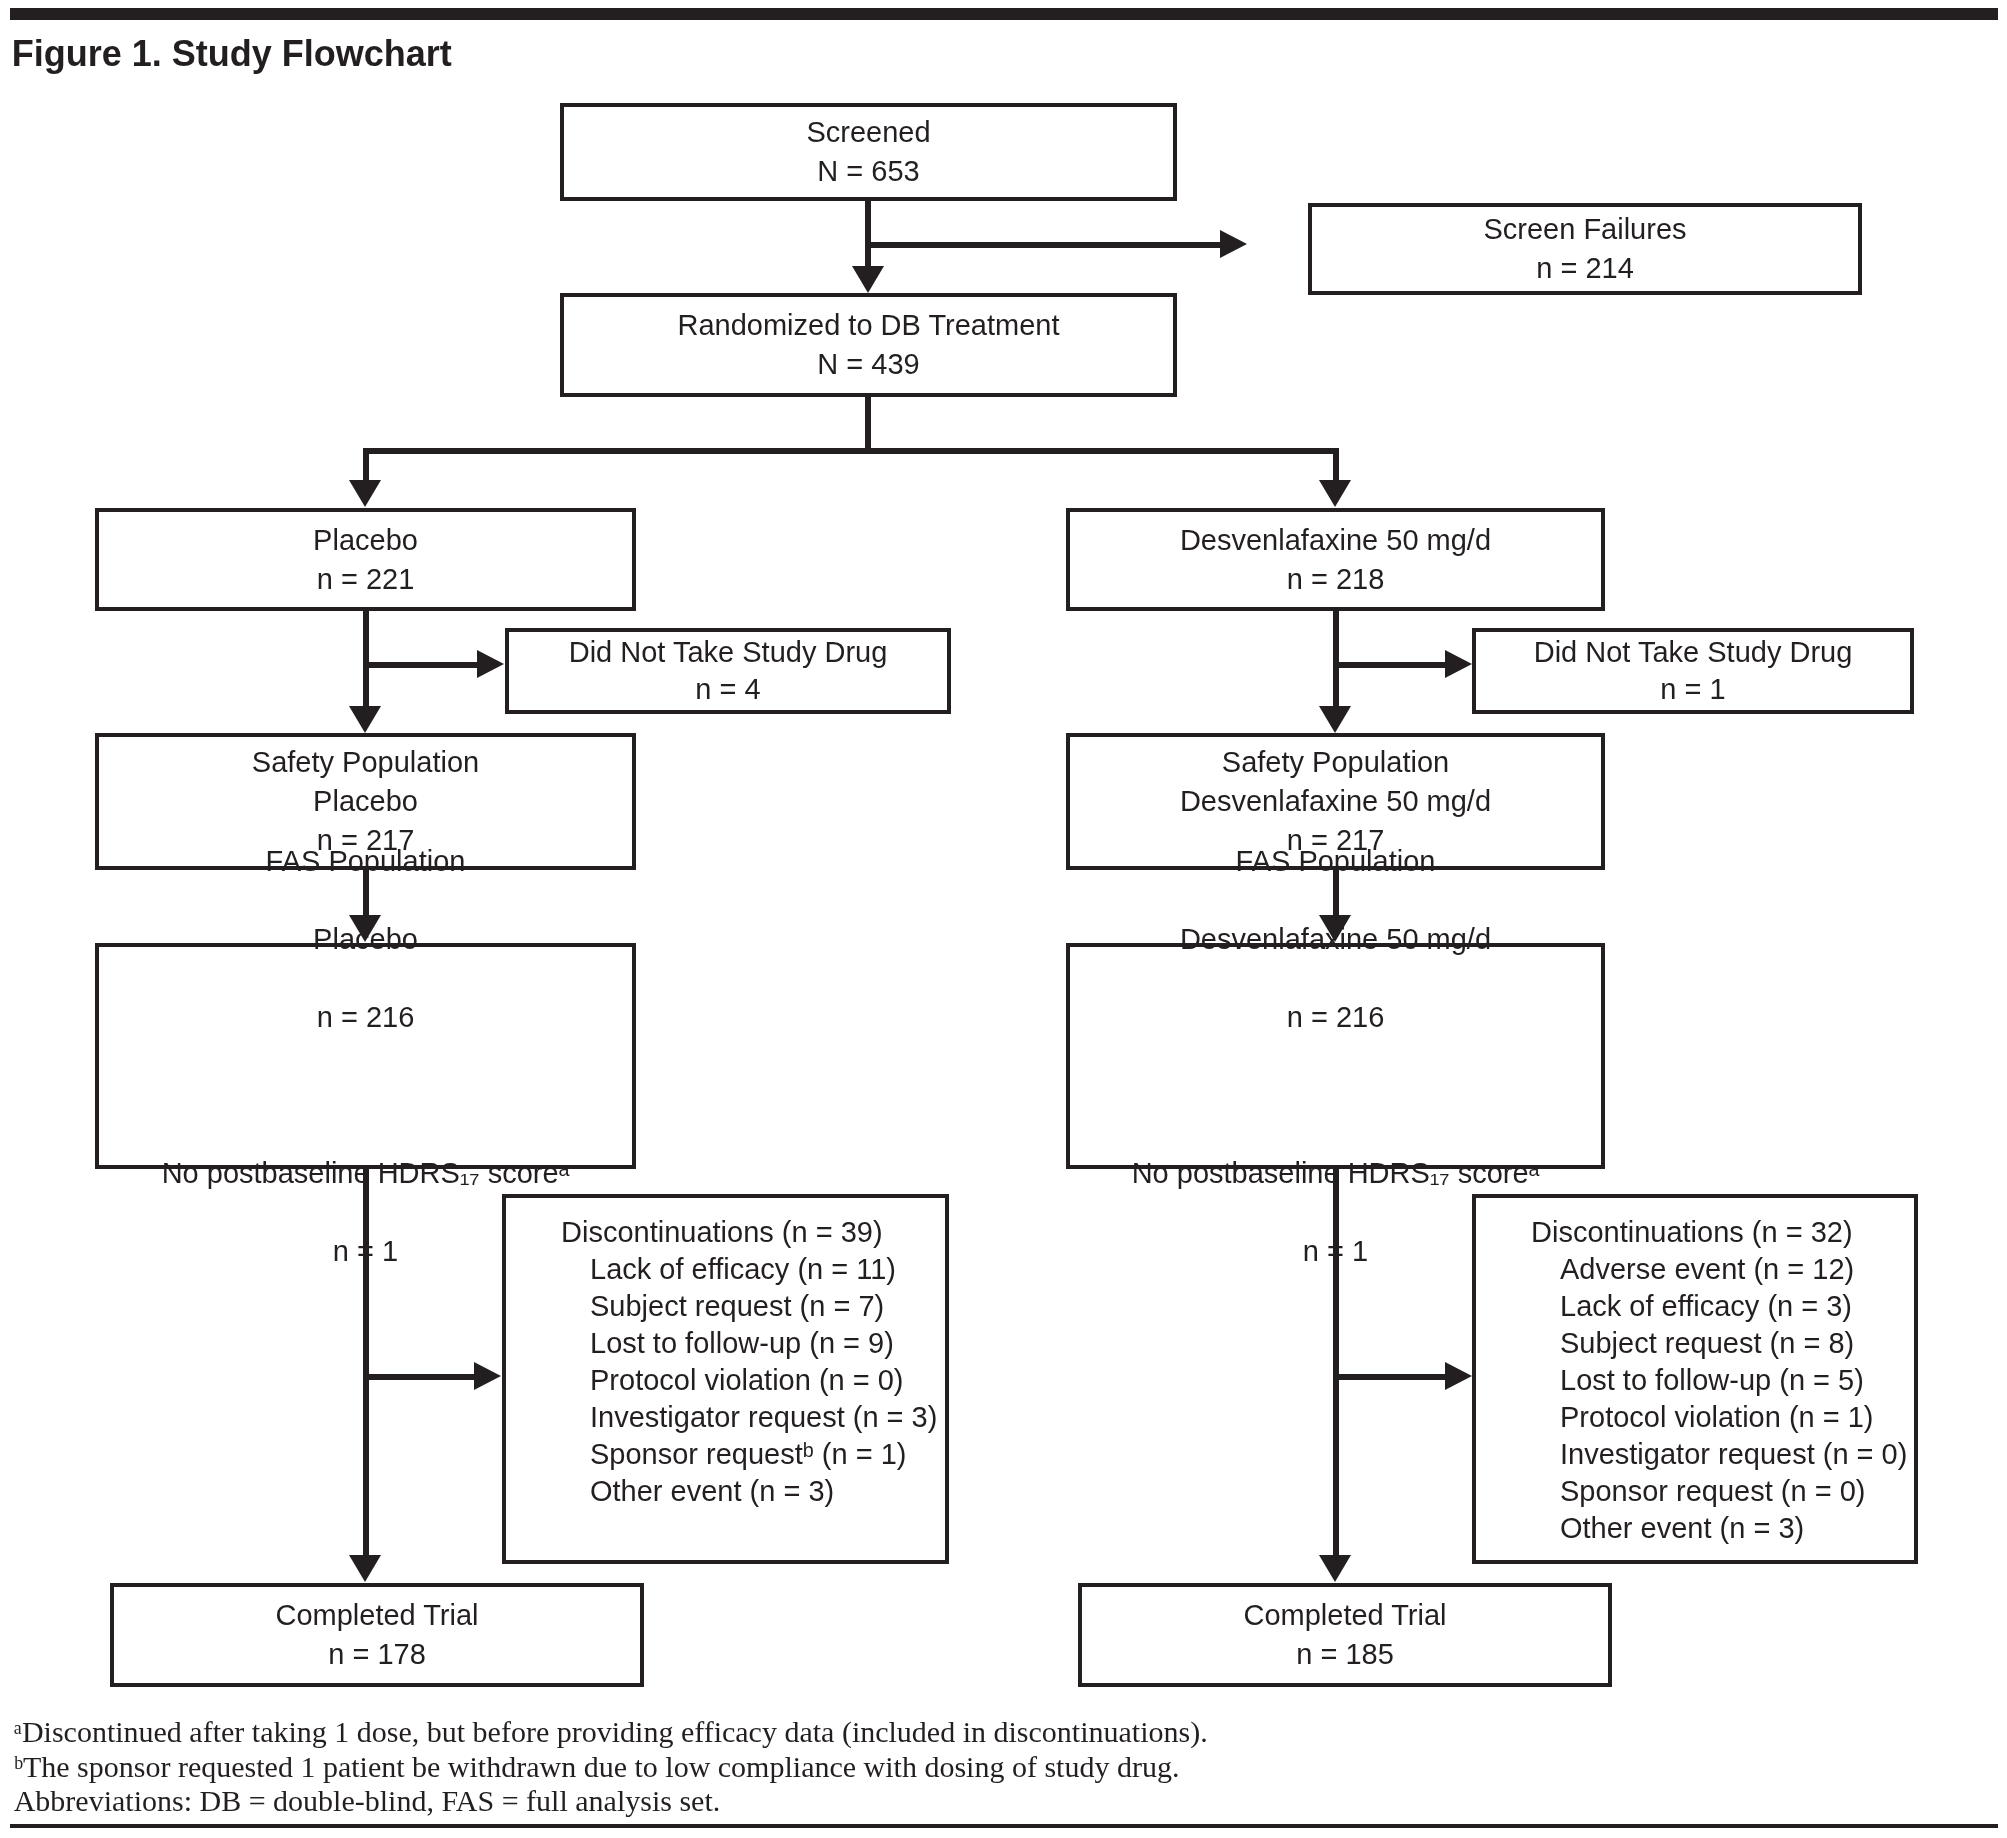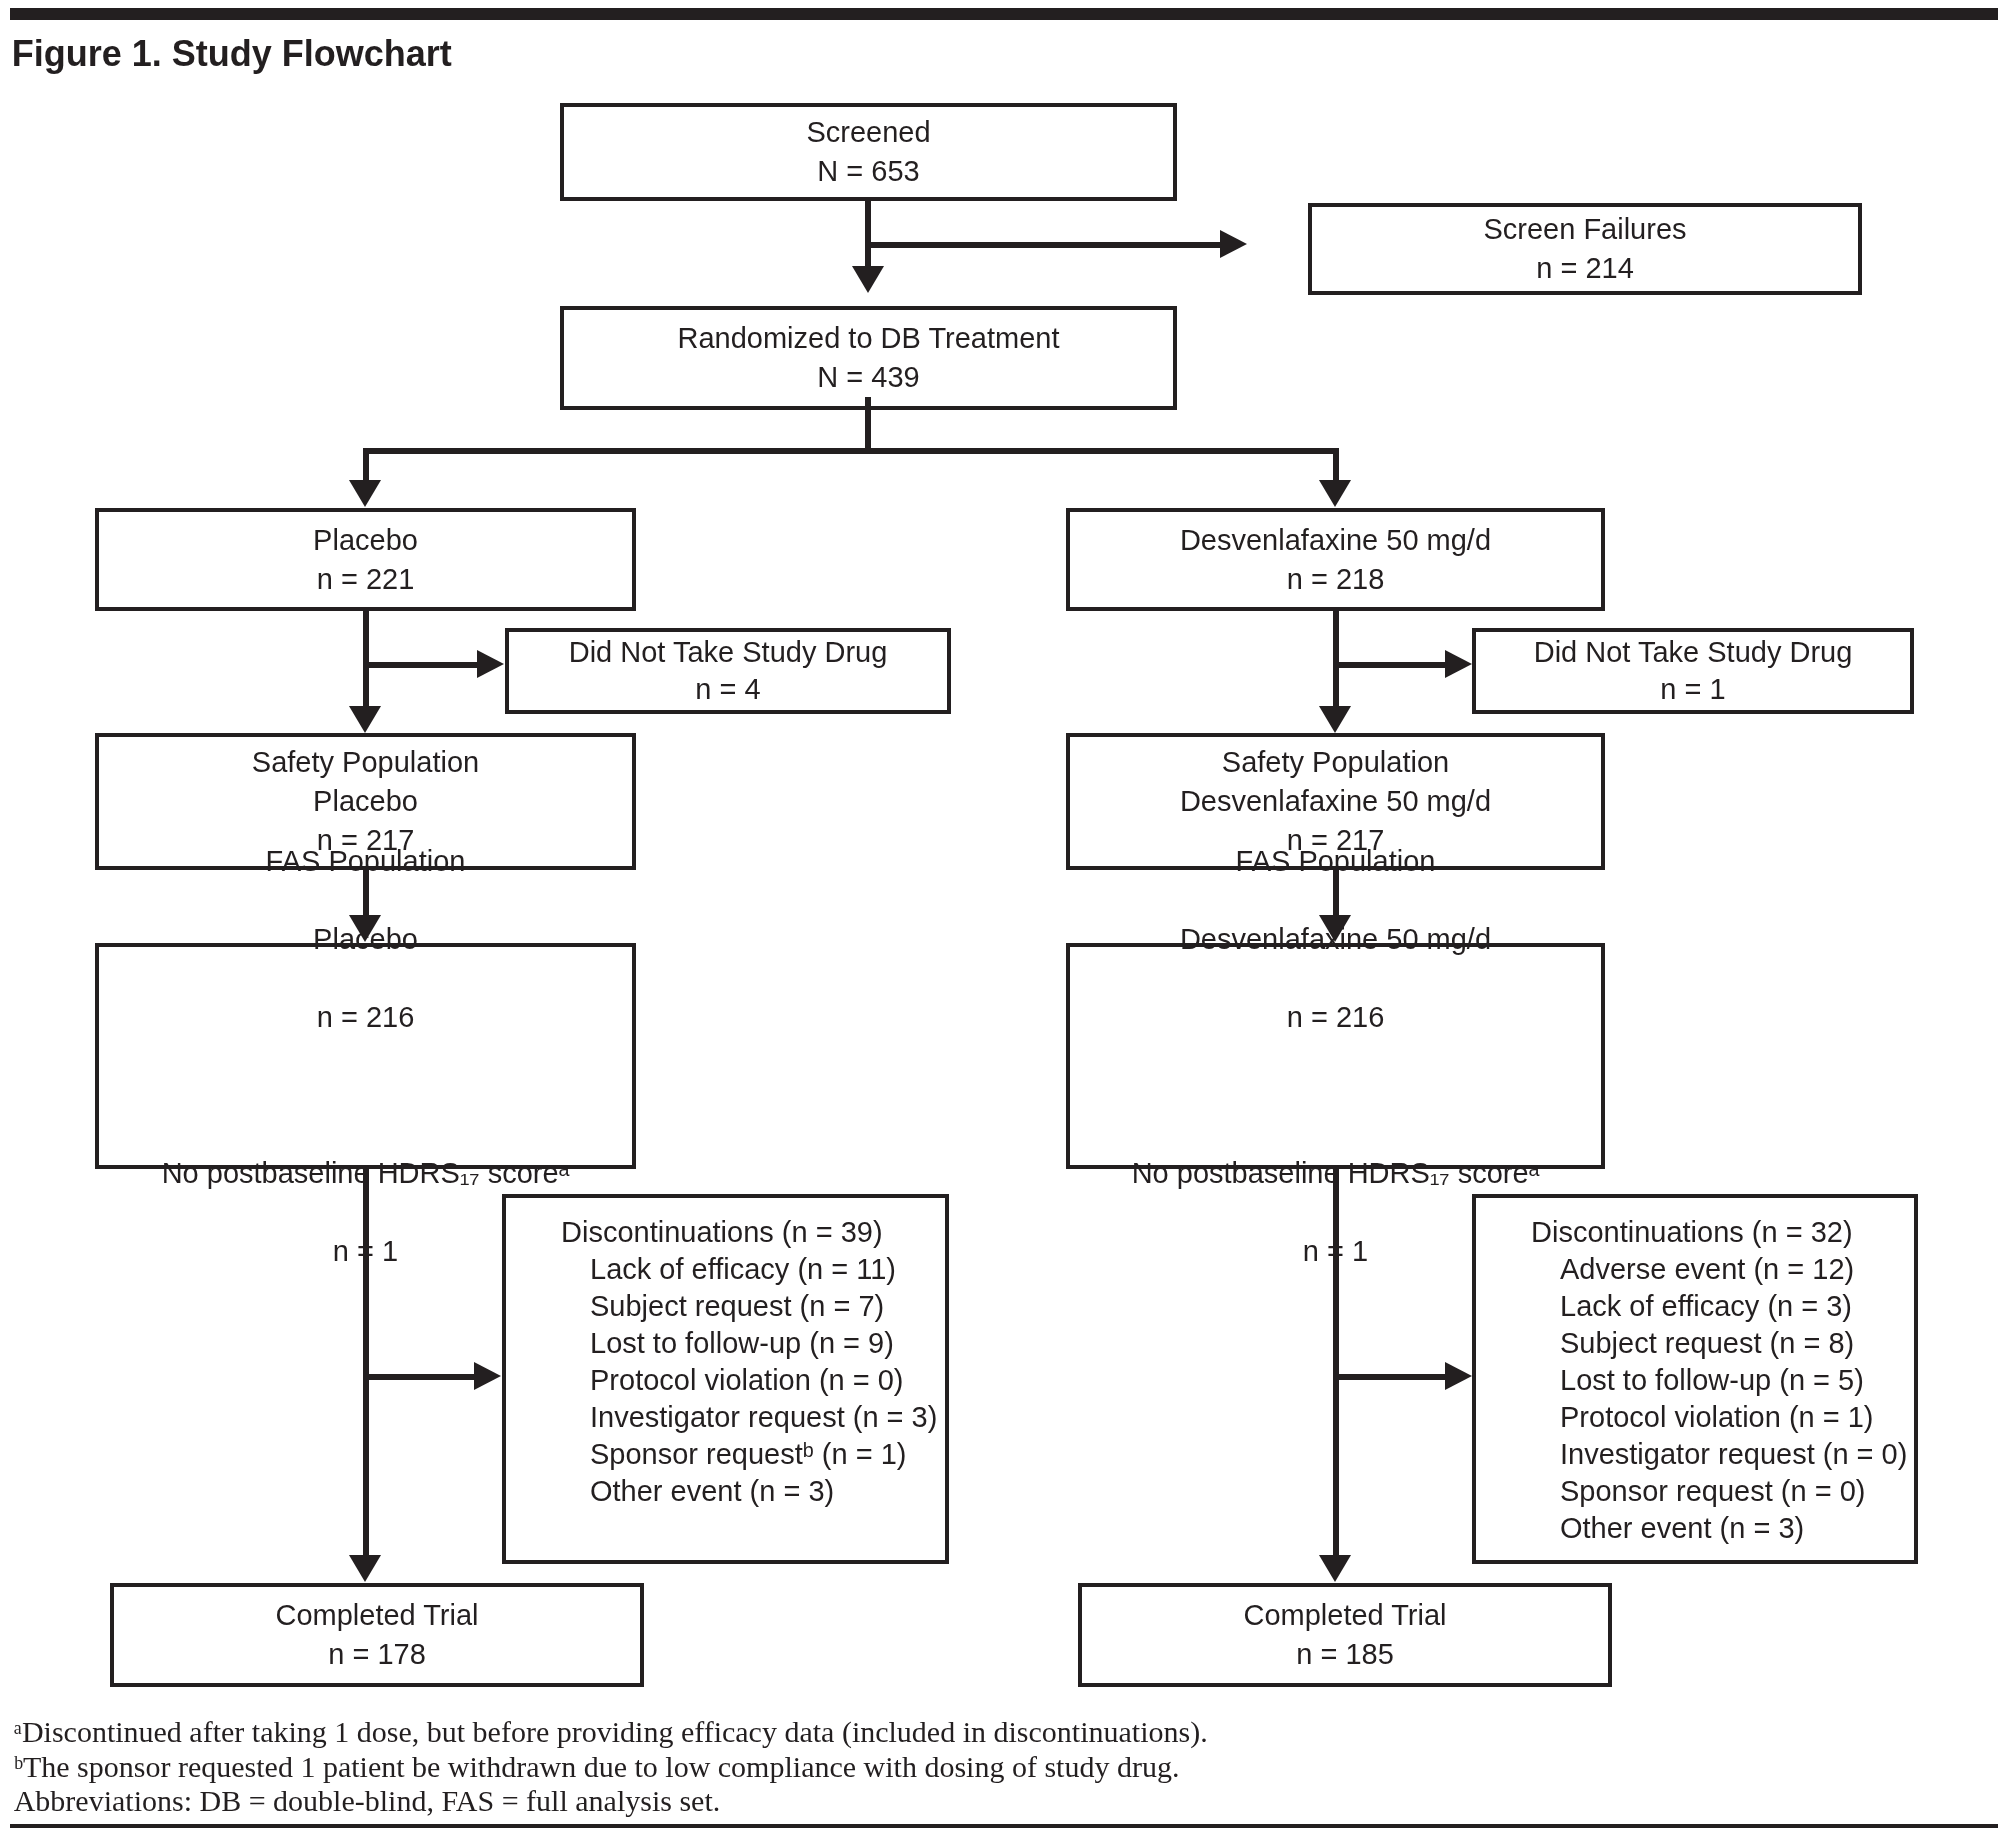--- a/index.html
+++ b/index.html
@@ -47,21 +47,21 @@
   <div class="box" style="left:560px;top:103px;width:617px;height:98px;">
     <div class="line">Screened</div>
     <div class="line">N = 653</div>
   </div>
 
   <div class="box" style="left:1308px;top:203px;width:554px;height:92px;">
     <div class="line">Screen Failures</div>
     <div class="line">n = 214</div>
   </div>
 
-  <div class="box" style="left:560px;top:306px;width:617px;height:104px;">
+  <div class="box" style="left:560px;top:293px;width:617px;height:104px;">
     <div class="line">Randomized to DB Treatment</div>
     <div class="line">N = 439</div>
   </div>
 
   <div class="box" style="left:95px;top:508px;width:541px;height:103px;">
     <div class="line">Placebo</div>
     <div class="line">n = 221</div>
   </div>
 
   <div class="box" style="left:1066px;top:508px;width:539px;height:103px;">

